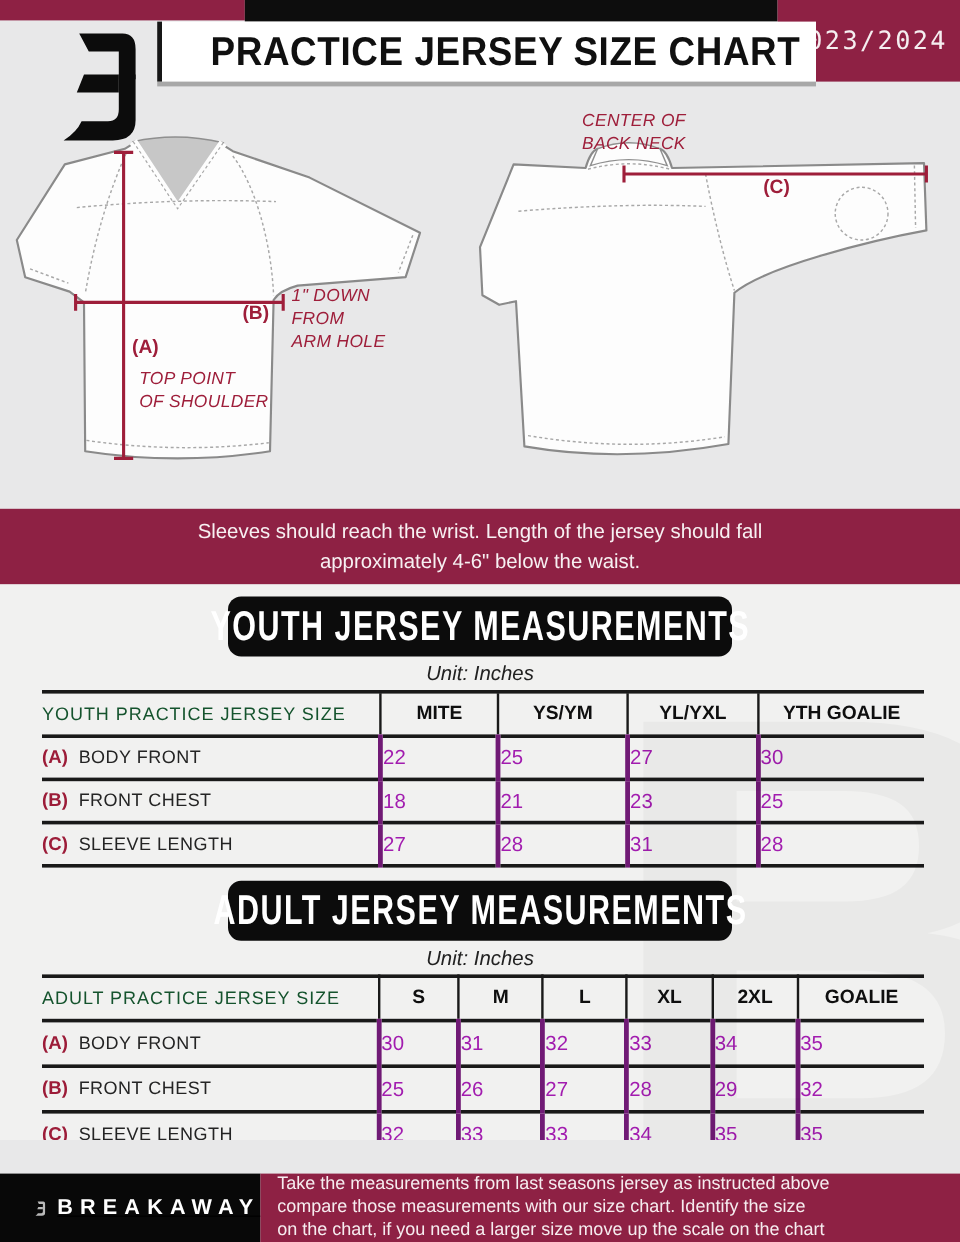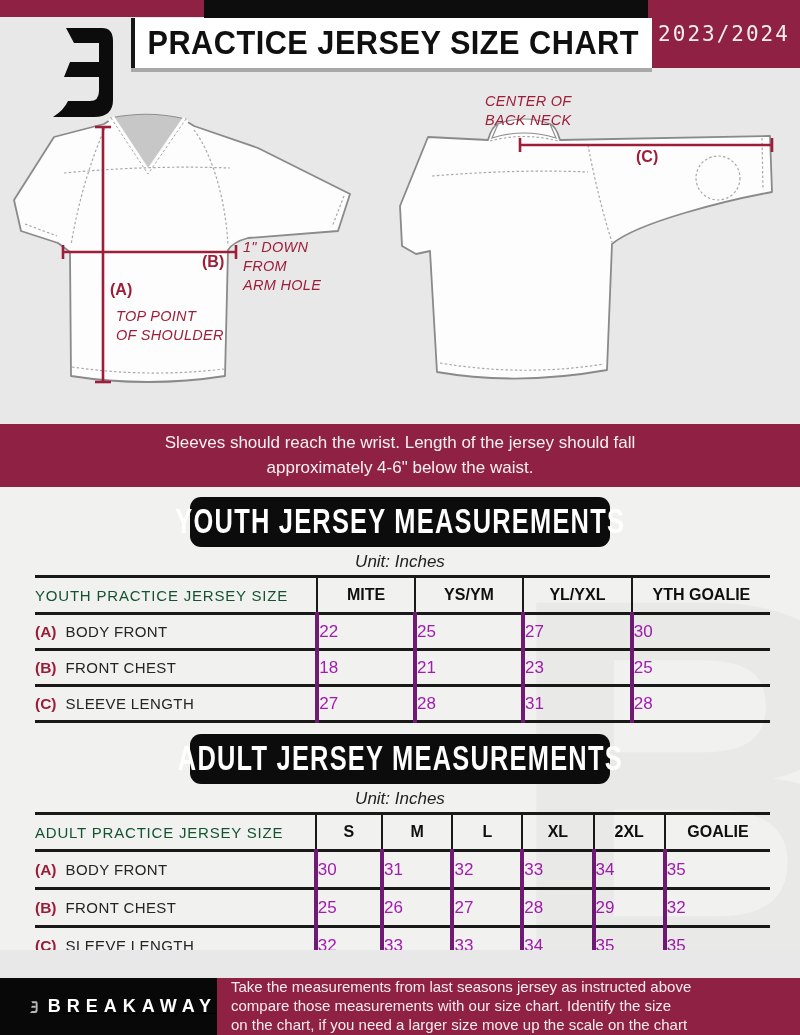--- a/index.html
+++ b/index.html
@@ -7,21 +7,21 @@
         font-family:"Liberation Sans",sans-serif;margin:0 auto;}
   
   .bar-maroon{position:absolute;left:0;top:0;width:204px;height:17px;background:var(--maroon);}
   .bar-black{position:absolute;left:204px;top:0;width:444px;height:18px;background:#0d0d0d;}
   .season-block{position:absolute;left:648px;top:0;width:152px;height:68px;background:var(--maroon);
         display:flex;align-items:center;justify-content:center;}
   .season-block span{color:#f5eef0;font-family:"DejaVu Sans Mono",monospace;font-weight:400;
         font-size:21px;letter-spacing:2px;}
   .title-band{position:absolute;left:131px;top:18px;width:517px;height:50px;background:#fff;
         border-left:4px solid #161616;box-shadow:0 4px 0 #a8a8a8;
-        display:flex;align-items:center;justify-content:center;}
+        display:flex;align-items:center;justify-content:center;padding-left:28px;}
   .title-band h1{margin:0;font-size:31px;font-weight:700;color:#101010;letter-spacing:.5px;
         transform:scaleY(1.08) scaleX(.99);white-space:nowrap;}
   .logo{position:absolute;left:26px;top:22px;}
   
   .diagrams{position:absolute;left:0;top:86px;width:740px;height:338px;}
   .diagrams svg{position:absolute;}
   .mlabel{position:absolute;color:var(--line);font-weight:700;font-size:16px;}
   .mdesc{position:absolute;color:var(--line);font-style:italic;font-size:14.5px;line-height:1.3;
         white-space:pre-line;letter-spacing:.3px;}
   

